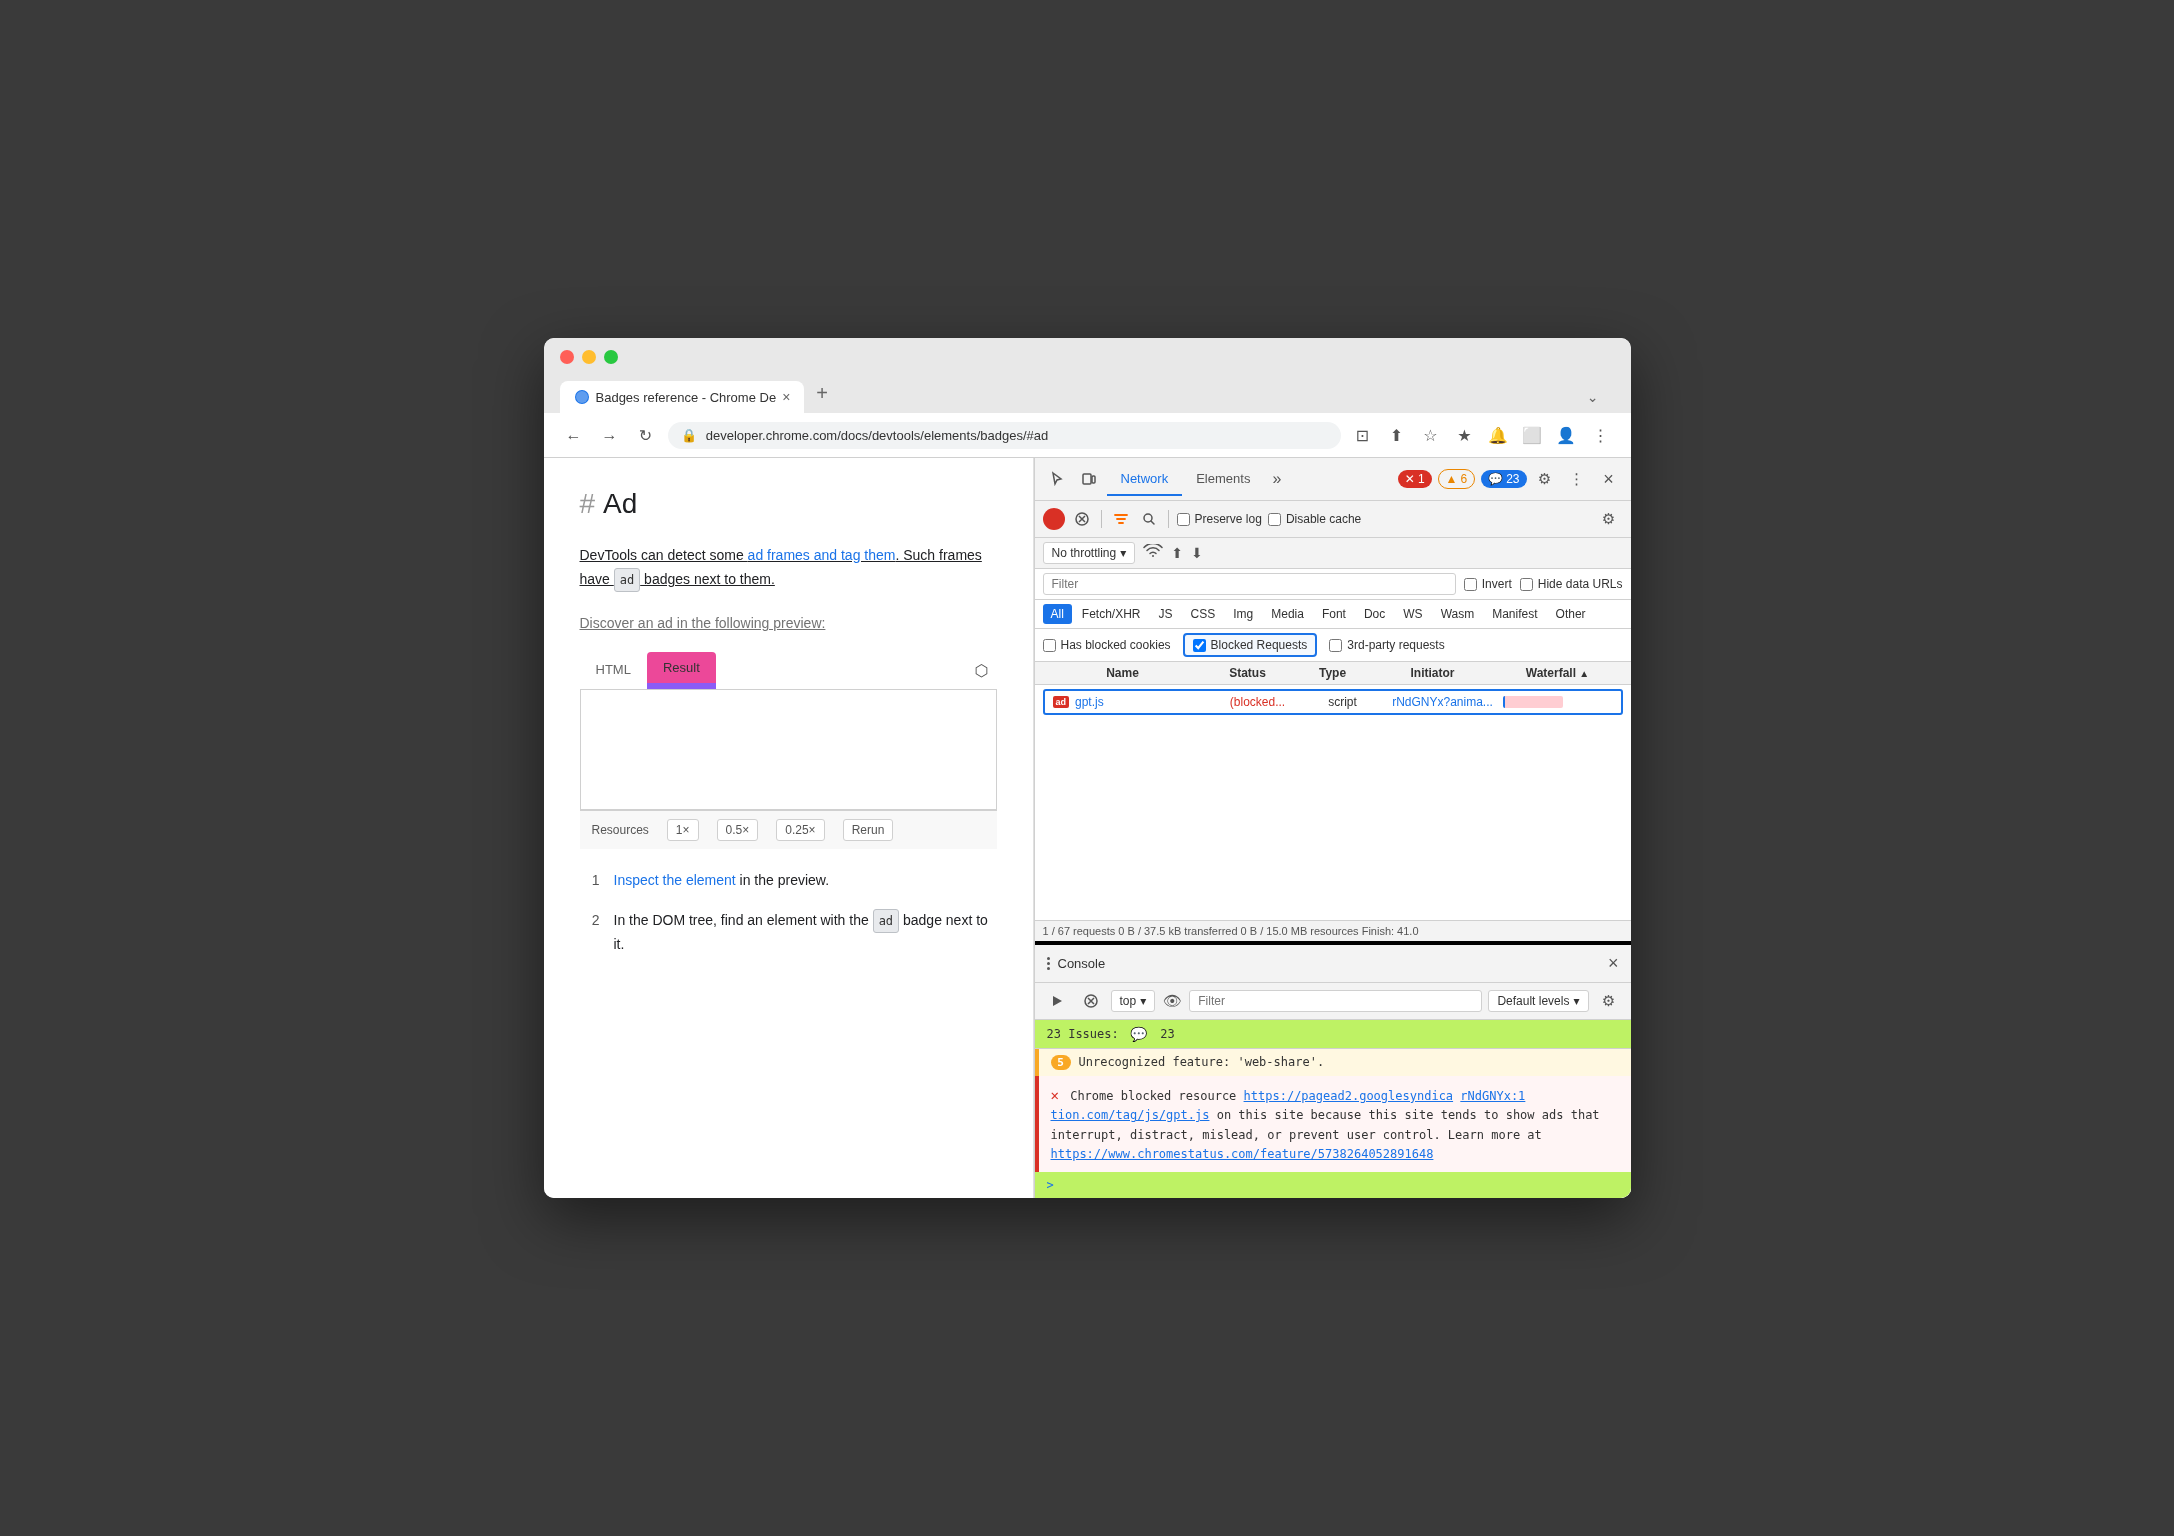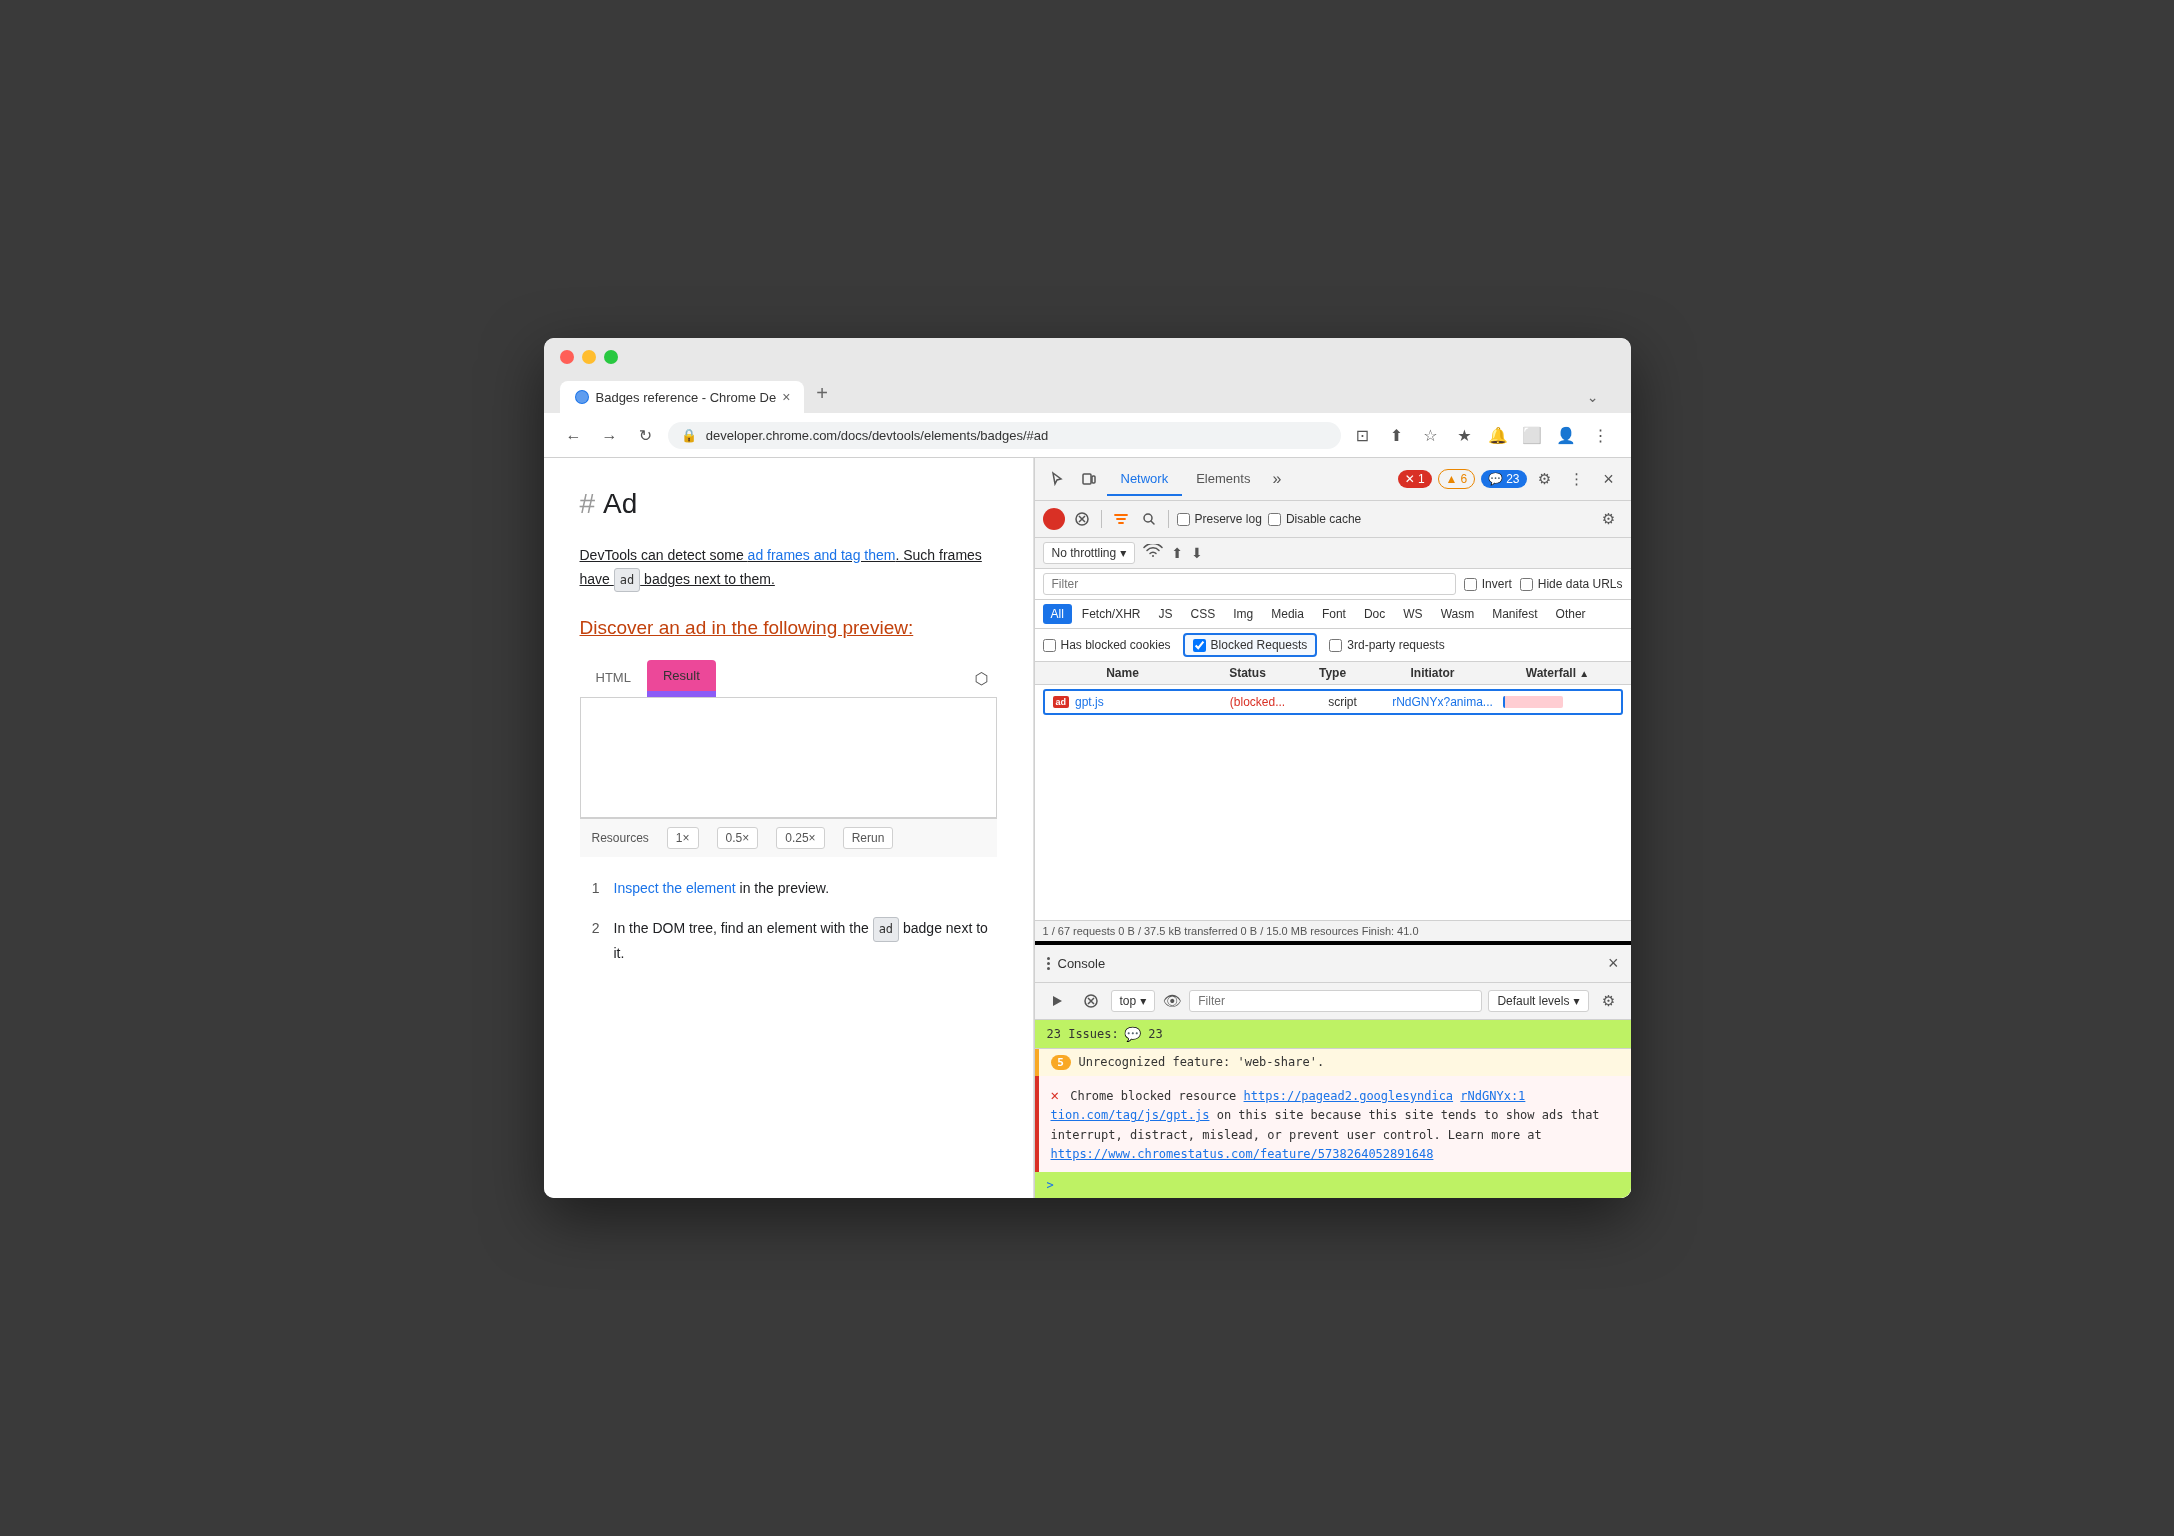--- a/index.html
+++ b/index.html
@@ -169,22 +169,22 @@
       display: inline-block;
       background: #e8eaed;
       border: 1px solid #bdc1c6;
       border-radius: 3px;
       padding: 1px 5px;
       font-family: monospace;
       font-size: 12px;
       color: #333;
     }
     .preview-label {
-      font-size: 19px;
-      color: #c2410c;
+      font-size: 14px;
+      color: #737373;
       margin-bottom: 16px;
     }
     .preview-tabs {
       display: flex;
       align-items: center;
       border-bottom: 1px solid #d0d0d0;
       margin-bottom: 0;
       position: relative;
     }
     .preview-tab {
@@ -638,21 +638,21 @@
       overflow-y: auto;
       font-family: monospace;
     }
     .console-issues-banner {
       padding: 6px 12px;
       border-bottom: 1px solid #d0d0d0;
       font-size: 12px;
       color: #333;
       display: flex;
       align-items: center;
-      gap: 6px;
+      gap: 12px;
     }
     .issues-icon {
       color: #1a73e8;
       font-size: 14px;
     }
     .warning-msg {
       padding: 6px 12px;
       background: #fff8e1;
       border-left: 4px solid #f9a825;
       display: flex;

